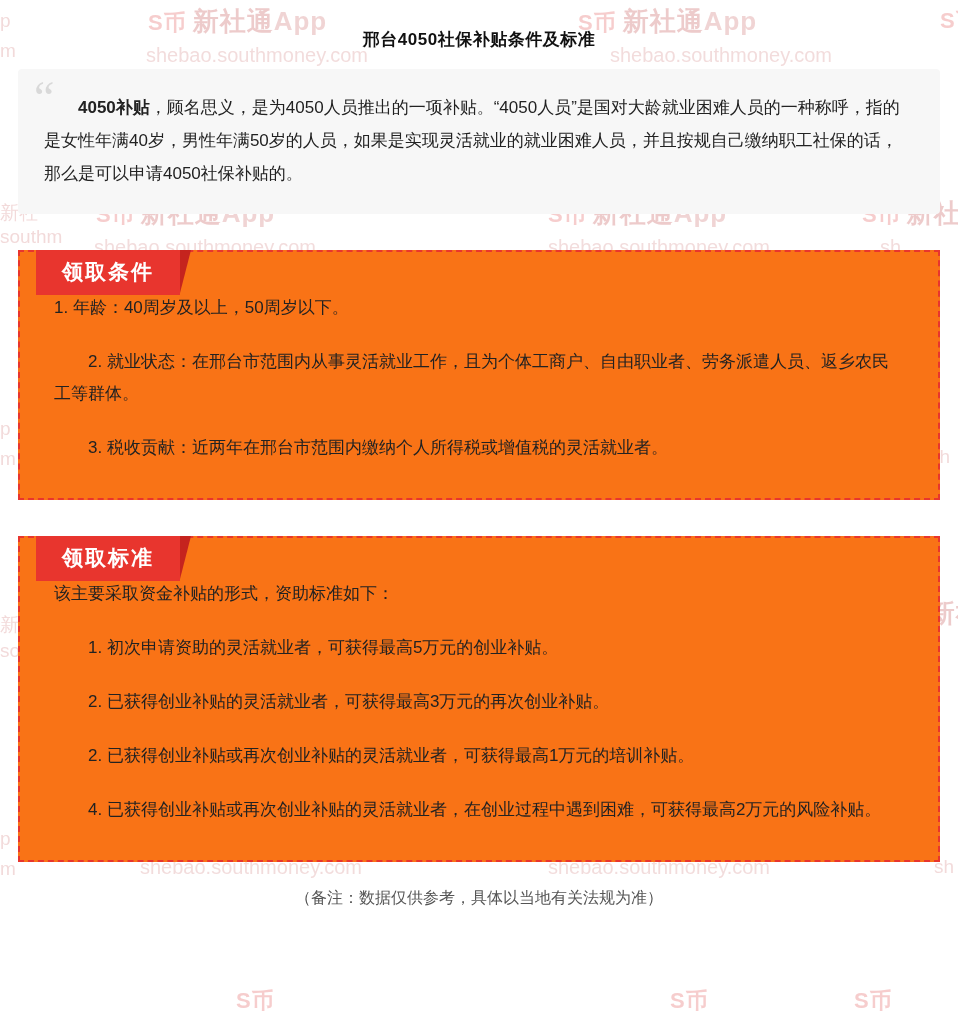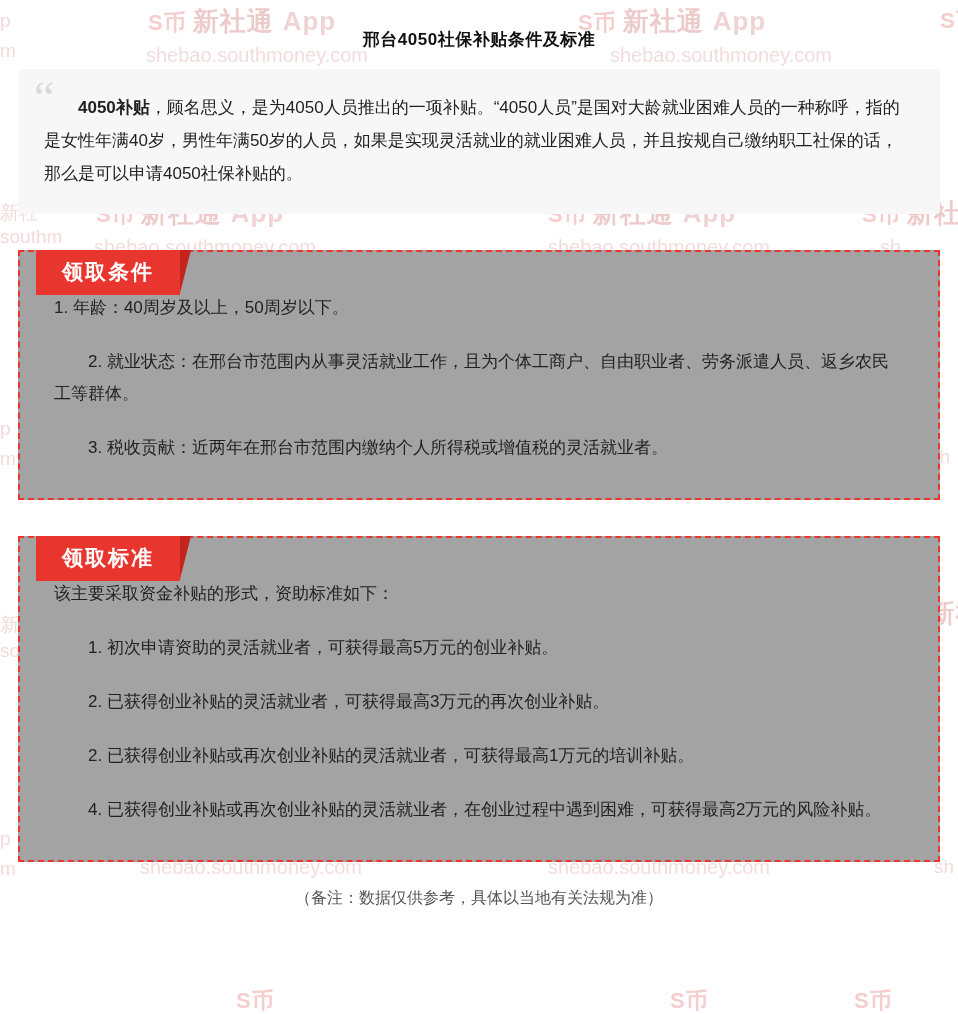--- a/index.html
+++ b/index.html
@@ -37,21 +37,21 @@
     color: #e8b3b3;
   }
   .wm.logo .mark {
     display: inline-block;
     color: #e56a6a;
     opacity: 0.75;
     font-size: 22px;
     margin-right: 6px;
   }
   .wm.logo .cn { color: #d98d8d; }
-  .wm.logo .app { color: #dfa1a1; font-weight: bold; margin-left: 9px; }
+  .wm.logo .app { color: #dfa1a1; font-weight: bold; }
   .wm.url {
     font-size: 20px;
     color: #e6baba;
     font-weight: normal;
     opacity: 0.5;
   }
   .wm.tiny {
     font-size: 19px;
     color: #e8bcbc;
     font-weight: normal;
@@ -118,21 +118,21 @@
     position: absolute;
     right: -11px;
     top: 0;
     border-top: 0 solid transparent;
     border-bottom: 43px solid transparent;
     border-left: 11px solid #c5241e;
   }
   .section-body {
     margin-top: 21px;
     border: 2px dashed #e8352e;
-    background: #a3a3a3;
+    background: #f97316;
     padding: 40px 34px 34px 34px;
     box-sizing: border-box;
   }
   .para {
     font-size: 17px;
     line-height: 32px;
     color: #222;
     margin: 0 0 22px 0;
   }
   .para:last-child { margin-bottom: 0; }

